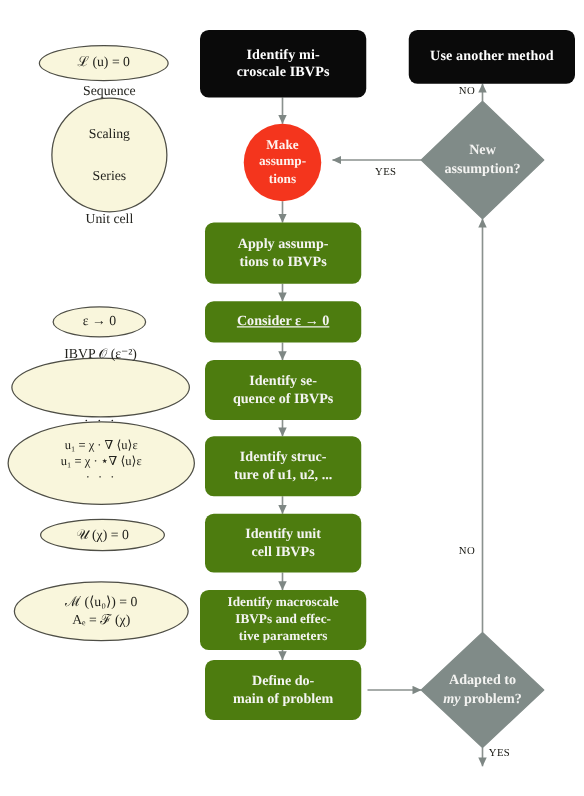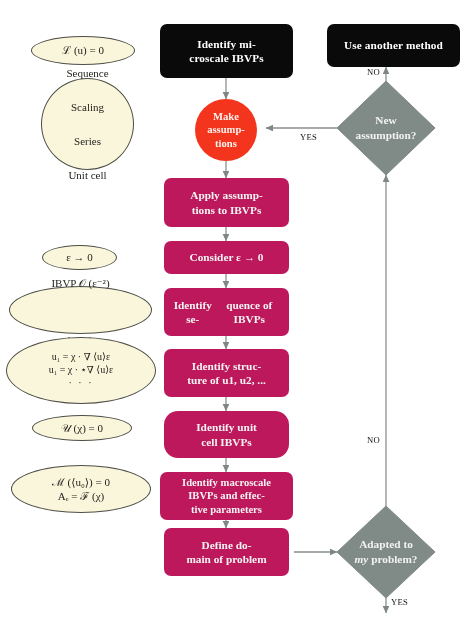--- a/index.html
+++ b/index.html
@@ -41,21 +41,21 @@
     background: #0a0a0a;
     color: #ffffff;
     border-radius: 7px;
     font-weight: bold;
     font-size: 11.3px;
     letter-spacing: .1px;
     padding: 3px 6px;
   }
   
   .gray-box {
-    background: #be185d;
+    background: #4d7c0f;
     color: #f4f4f2;
     border-radius: 7px;
     font-weight: bold;
     font-size: 11.3px;
     padding: 3px 6px;
   }
   
   .red-circle {
     background: #f4351d;
     color: #fdf3ef;
@@ -193,35 +193,35 @@
   <div class="node black-box" style="left:160px; top:9px; width:133px; height:54px; flex-direction:column;">
     <span>Identify mi-</span>
     <span>croscale IBVPs</span>
   </div>
 
   <div class="node gray-box" style="left:164px; top:163px; width:125px; height:49px; flex-direction:column;">
     <span>Apply assump-</span>
     <span>tions to IBVPs</span>
   </div>
 
-  <div class="node gray-box" style="left:164px; top:226px; width:125px; height:33px;">
+  <div class="node gray-box" style="left:164px; top:226px; width:125px; height:33px;text-decoration:underline;">
     <span>Consider ε → 0</span>
   </div>
 
-  <div class="node gray-box" style="left:164px; top:273px; width:125px; height:48px; flex-direction:row;align-items:center;">
+  <div class="node gray-box" style="left:164px; top:273px; width:125px; height:48px; flex-direction:column;align-items:center;">
     <span>Identify se-</span>
     <span>quence of IBVPs</span>
   </div>
 
   <div class="node gray-box" style="left:164px; top:334px; width:125px; height:48px; flex-direction:column;">
     <span>Identify struc-</span>
     <span>ture of u1, u2, ...</span>
   </div>
 
-  <div class="node gray-box" style="left:164px; top:396px; width:125px; height:47px; flex-direction:column;border-radius:14px;">
+  <div class="node gray-box" style="left:164px; top:396px; width:125px; height:47px; flex-direction:column;">
     <span>Identify unit</span>
     <span>cell IBVPs</span>
   </div>
 
   <div class="node gray-box" style="left:160px; top:457px; width:133px; height:48px; flex-direction:column; font-size:10.6px;">
     <span>Identify macroscale</span>
     <span>IBVPs and effec-</span>
     <span>tive parameters</span>
   </div>
 

